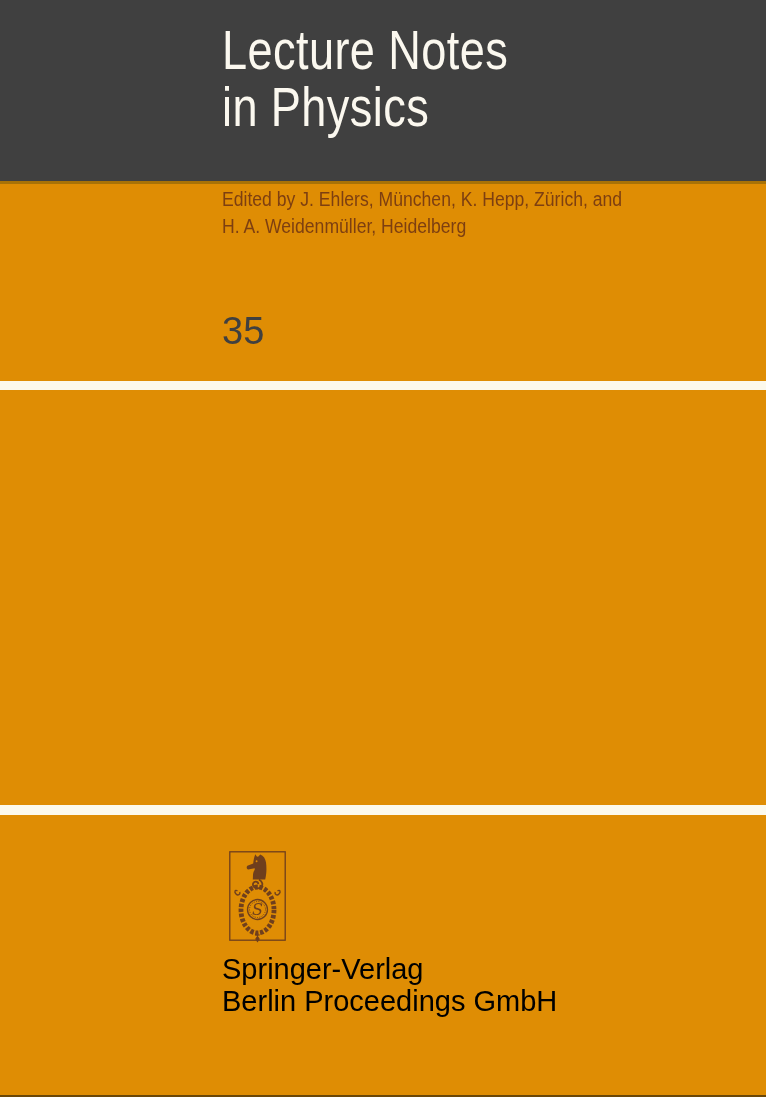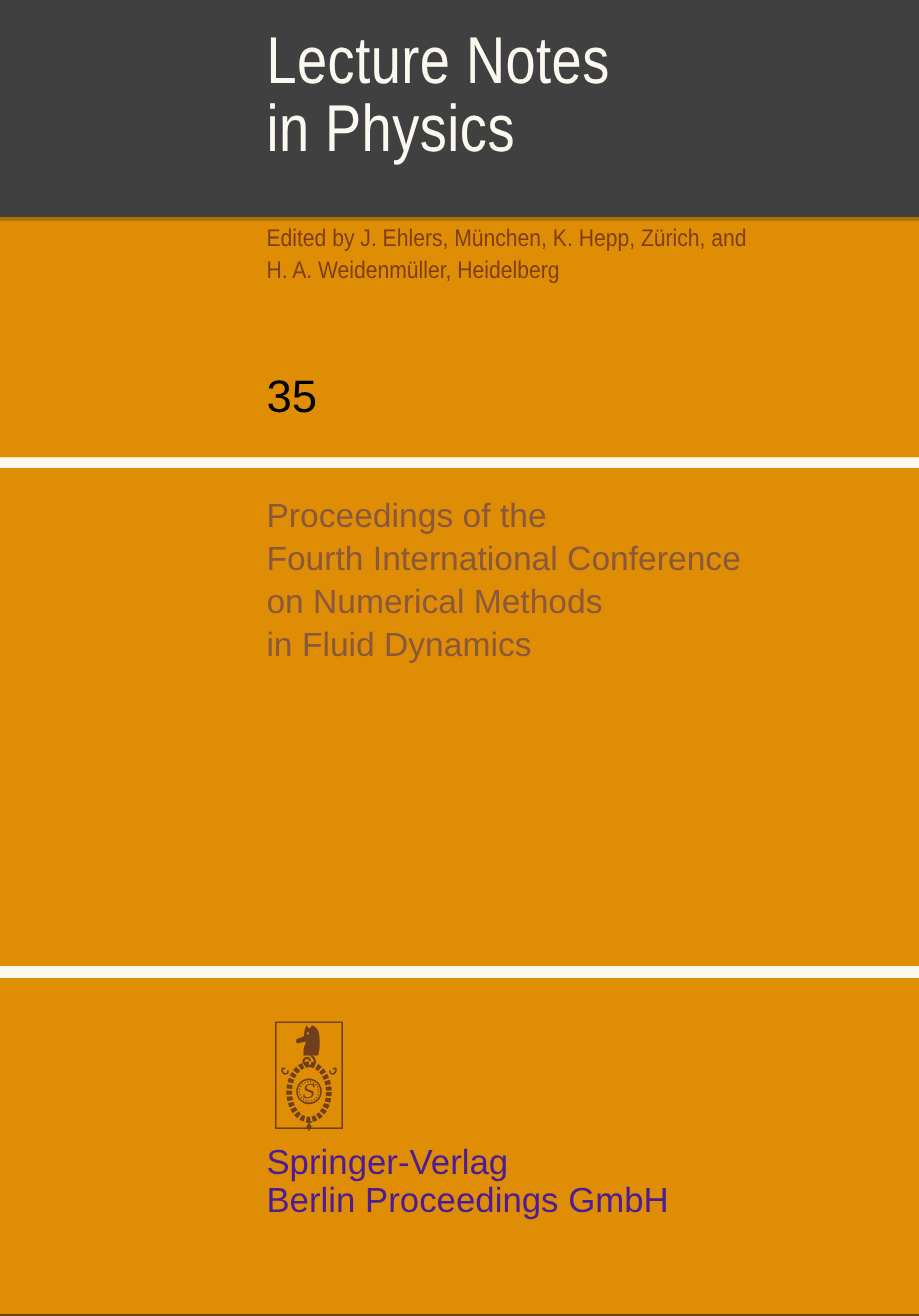--- a/index.html
+++ b/index.html
@@ -52,21 +52,21 @@
     line-height: 27px;
     font-weight: 400;
     transform: scaleX(0.88);
     transform-origin: left top;
     white-space: nowrap;
   }
   
   .volume {
     position: absolute;
     left: 222px; top: 311px;
-    color: #000000;
+    color: #404040;
     font-size: 38px;
     line-height: 1.1;
     font-weight: 400;
   }
   
   .divider {
     position: absolute;
     left: 0;
     width: 766px;
     background: #fcf9ec;
@@ -85,21 +85,21 @@
   }
   
   .logo {
     position: absolute;
     left: 229px; top: 851px;
     width: 57px; height: 92px;
   }
   .publisher {
     position: absolute;
     left: 222px; top: 953px;
-    color: #4c1d95;
+    color: #000000;
     font-size: 29px;
     line-height: 32px;
     font-weight: 400;
     white-space: nowrap;
   }
   
   .bottom-edge {
     position: absolute;
     left: 0; bottom: 0;
     width: 766px;
@@ -123,26 +123,20 @@
 
   <div class="editors">
     <span class="line">Edited by J. Ehlers, München, K. Hepp, Zürich, and</span>
     <span class="line">H. A. Weidenmüller, Heidelberg</span>
   </div>
 
   <div class="volume">35</div>
 
   <div class="divider divider-1"></div>
 
-  <div class="book-title">
-    <span class="line">Proceedings of the</span>
-    <span class="line">Fourth International Conference</span>
-    <span class="line">on Numerical Methods</span>
-    <span class="line">in Fluid Dynamics</span>
-  </div>
 
   <div class="divider divider-2"></div>
 
   <div class="logo">
     <svg viewBox="0 0 57 92" width="57" height="92" aria-hidden="true">
 
       <rect x="0.8" y="0.8" width="55.4" height="88.4" fill="none" stroke="#6f3f1d" stroke-width="1.3"></rect>
 
       <path fill="#6f3f1d" d="
         M26.5,3.2

